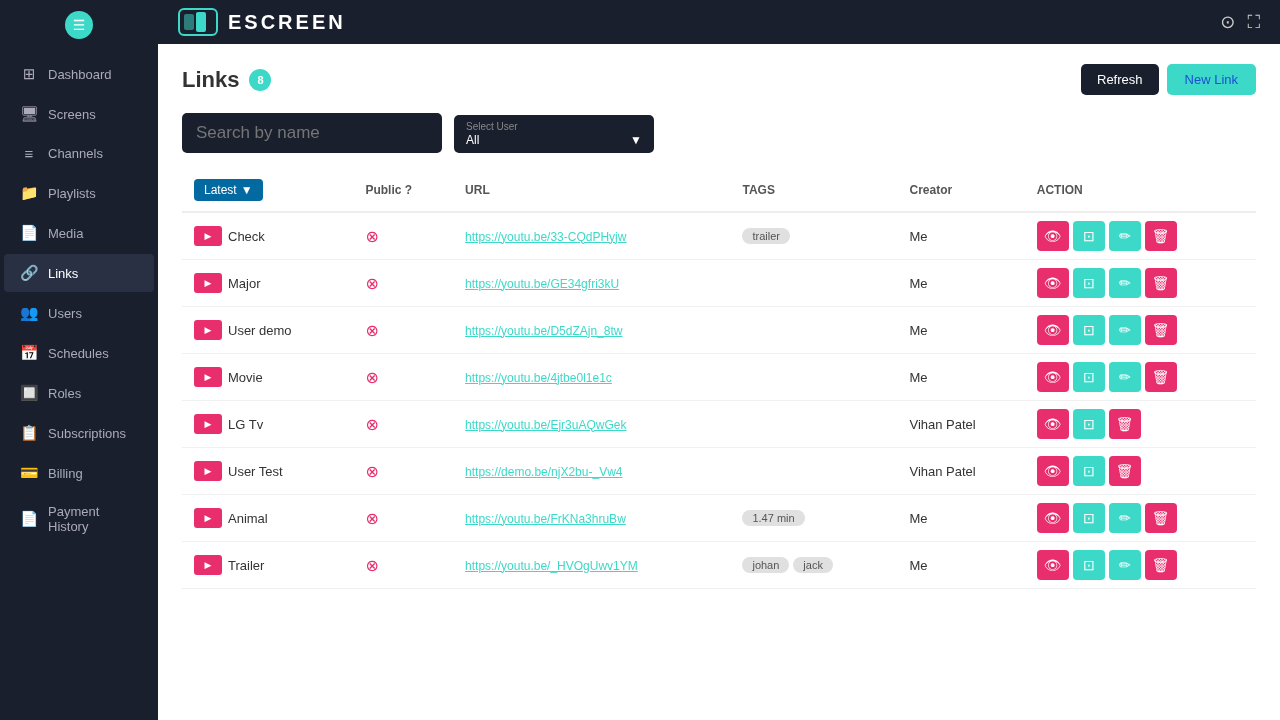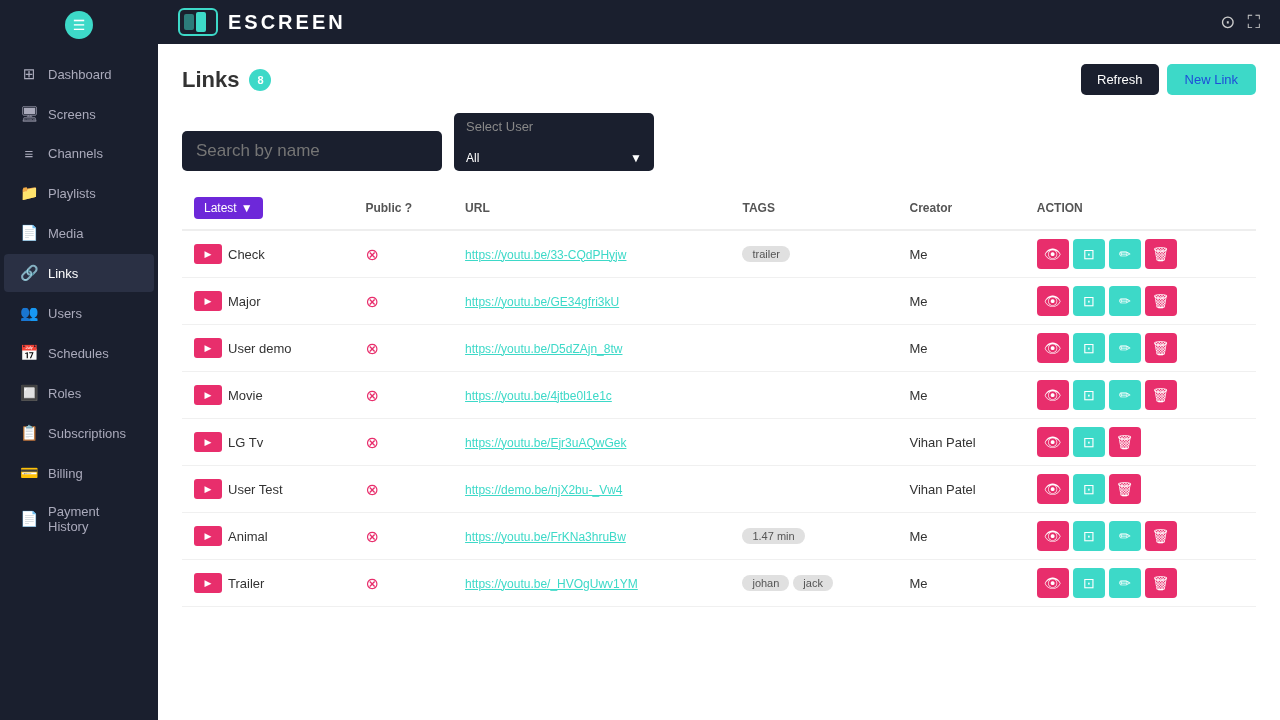--- a/index.html
+++ b/index.html
@@ -148,21 +148,21 @@
       width: 100%;
     }
     .select-wrap {
       background: #1a1f2e;
       border-radius: 5px;
       padding: 6px 12px;
       min-width: 200px;
       color: #fff;
       font-size: 12px;
     }
-    .select-label { color: #888; font-size: 13px; margin-bottom: 17px; }
+    .select-label { color: #888; font-size: 10px; margin-bottom: 1px; }
     .select-value { display: flex; justify-content: space-between; align-items: center; }
 
     
     .table-wrap { width: 100%; }
     table { width: 100%; border-collapse: collapse; }
     thead tr { border-bottom: 2px solid #eee; }
     th {
       padding: 10px 12px;
       text-align: left;
       font-size: 12px;
@@ -175,21 +175,21 @@
       font-size: 13px;
       color: #333;
       border-bottom: 1px solid #f0f0f0;
       vertical-align: middle;
     }
 
     .sort-btn {
       display: inline-flex;
       align-items: center;
       gap: 4px;
-      background: #6d28d9;
+      background: #0369a1;
       color: #fff;
       border: none;
       border-radius: 4px;
       padding: 4px 10px;
       font-size: 12px;
       cursor: pointer;
     }
 
     .url-link { color: #3dd9c8; font-size: 12px; }
 

